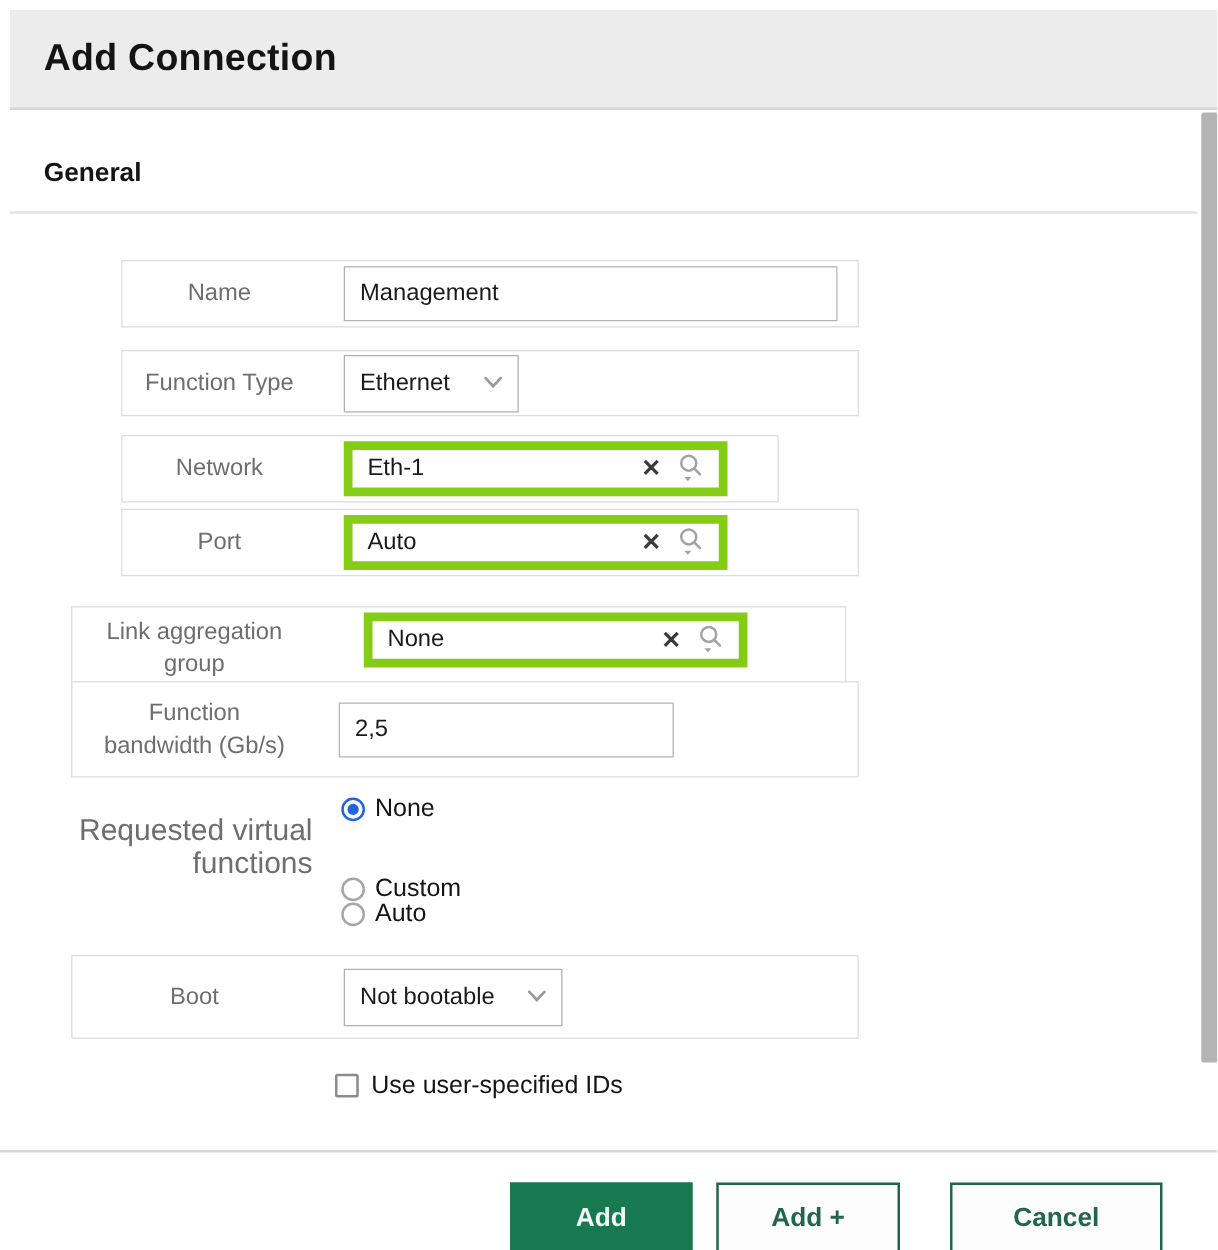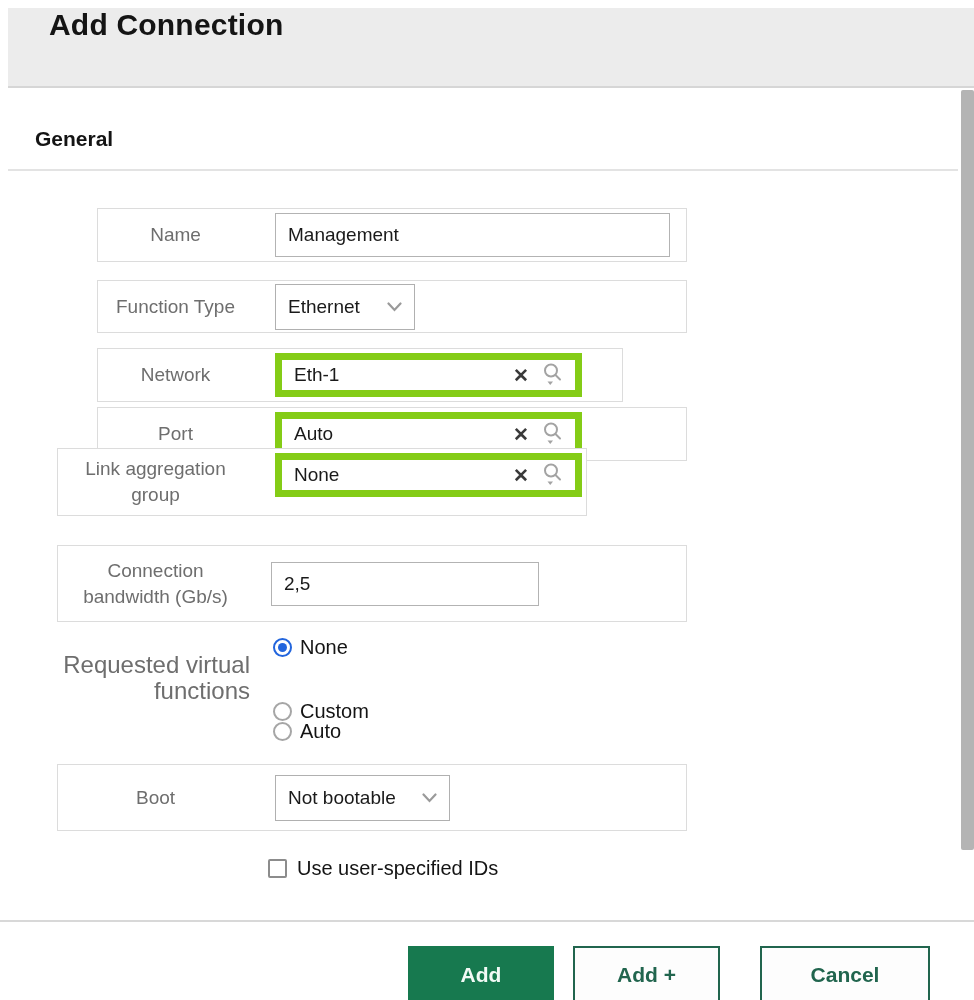--- a/index.html
+++ b/index.html
@@ -6,21 +6,21 @@
   html,body { background:#ffffff; }
   body { font-family:"Liberation Sans", sans-serif; }
   #screen {
     position:relative; width:974px; height:1000px; margin:0 auto;
     background:#ffffff; overflow:hidden; color:#1a1a1a;
   }
   
   .dlg-header {
     position:absolute; left:8px; top:8px; width:966px; height:80px;
     background:var(--header-bg,#ececec); border-bottom:2px solid #d6d6d6;
-    display:flex; align-items:flex-start; padding-left:41px;
+    display:flex; align-items:center; padding-left:27px;
   }
   .dlg-title { font-size:30px; font-weight:700; color:#141414; letter-spacing:.2px; }
   .section-title { position:absolute; left:35px; top:127px; font-size:21px; font-weight:700; color:#141414; }
   .divider-general { position:absolute; left:8px; top:169px; width:950px; height:2px; background:#e3e3e3; }
   .divider-footer { position:absolute; left:0; top:920px; width:974px; height:2px; background:#d8d8d8; }
   .scrollbar-thumb { position:absolute; left:961px; top:90px; width:13px; height:760px; background:#b4b4b4; border-radius:2px; }
 
   
   .row {
     position:absolute; background:#fff; border:1px solid #dcdcdc;
@@ -138,41 +138,41 @@
       <span class="search-ic">
         <svg width="24" height="26" viewBox="0 0 24 26">
             <circle cx="10" cy="8.5" r="6" fill="none" stroke="#a3a3a3" stroke-width="2"></circle>
             <line x1="14.5" y1="13" x2="19" y2="17.5" stroke="#a3a3a3" stroke-width="2" stroke-linecap="round"></line>
             <path d="M6.5 19.5 L12 19.5 L9.25 23 Z" fill="#a3a3a3"></path>
           </svg>
       </span>
     </div>
   </div>
 
-  <div class="row" style="left:57px; top:448px; width:530px; height:68px;">
+  <div class="row" style="left:57px; top:485px; width:620px; height:68px;gap:16px;">
     <div class="lbl lbl-wide">
       <div>Link aggregation</div>
       <div>group</div>
     </div>
     <div class="combo ctl" style="align-self:flex-start; margin-top:4px;">
       <span class="combo-text">None</span>
       <span class="clear-x">✕</span>
       <span class="search-ic">
         <svg width="24" height="26" viewBox="0 0 24 26">
             <circle cx="10" cy="8.5" r="6" fill="none" stroke="#a3a3a3" stroke-width="2"></circle>
             <line x1="14.5" y1="13" x2="19" y2="17.5" stroke="#a3a3a3" stroke-width="2" stroke-linecap="round"></line>
             <path d="M6.5 19.5 L12 19.5 L9.25 23 Z" fill="#a3a3a3"></path>
           </svg>
       </span>
     </div>
   </div>
 
   <div class="row" style="left:57px; top:545px; width:630px; height:77px;">
     <div class="lbl lbl-wide">
-      <div>Connection</div>
+      <div>Function</div>
       <div>bandwidth (Gb/s)</div>
     </div>
     <input class="txt-input num ctl" style="width: 268px; margin-left: 18px;" type="text" value="2,5">
   </div>
 
   <div class="rvf-label">
     <div>Requested virtual</div>
     <div>functions</div>
   </div>
   <div class="radio-opt selected" style="top:633px;">

